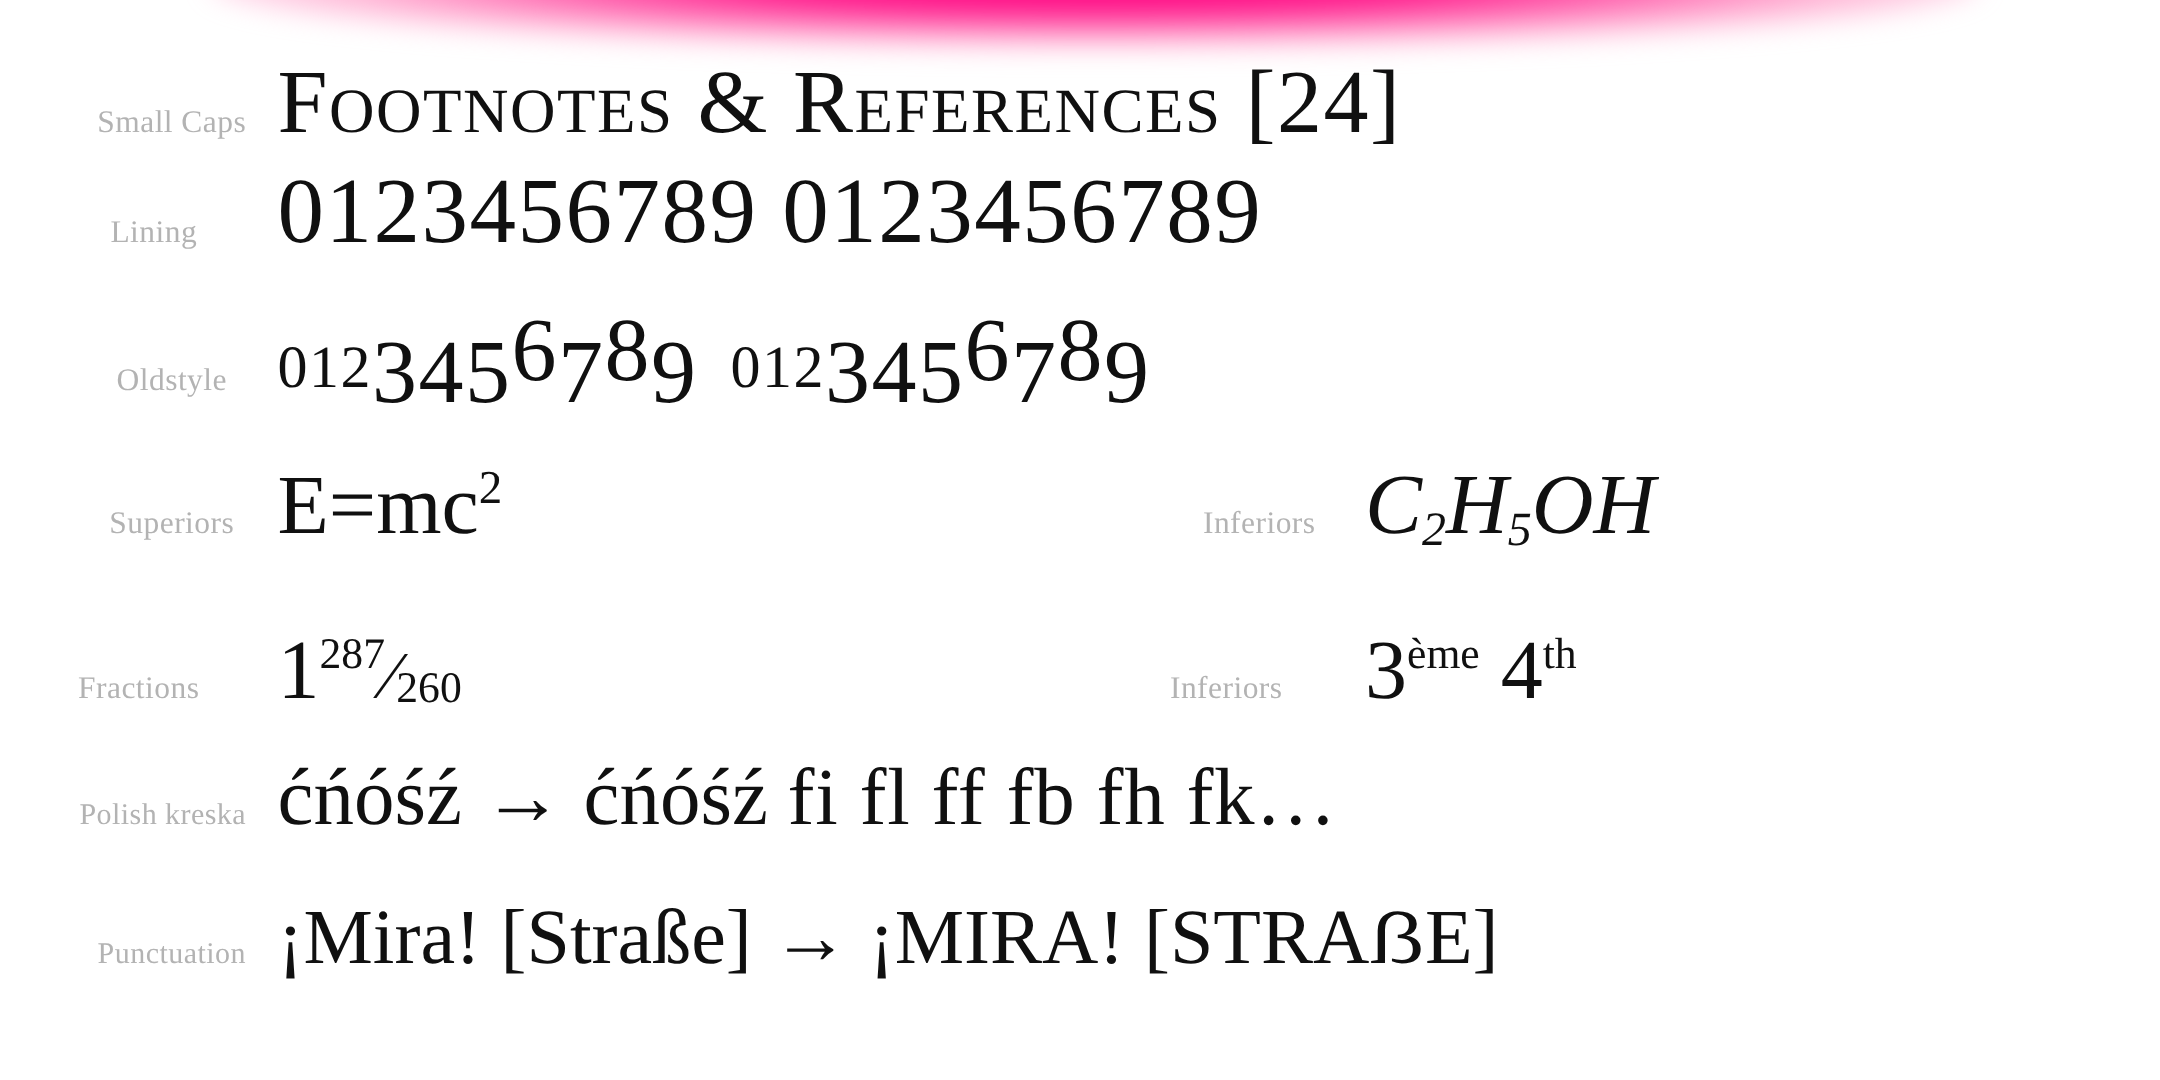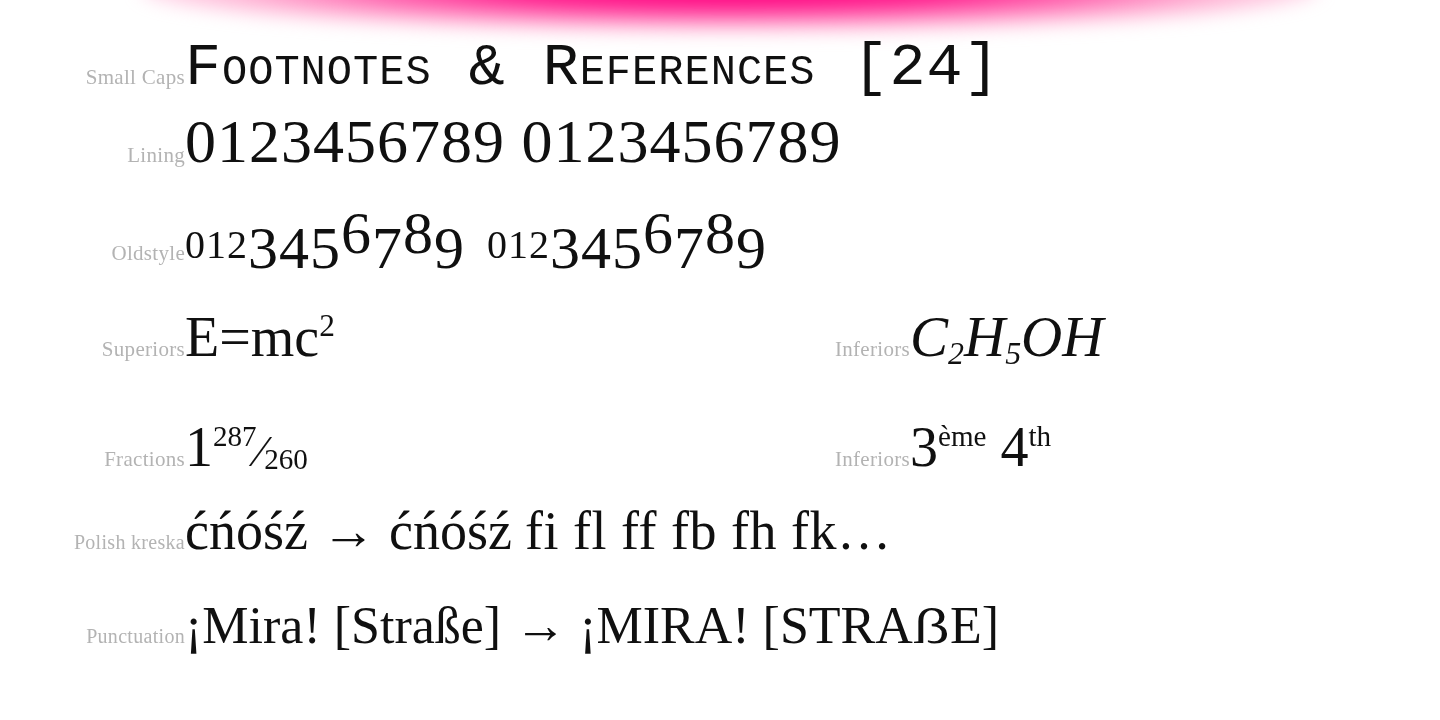--- a/index.html
+++ b/index.html
@@ -46,37 +46,36 @@
     align-items: baseline;
     width: 1440px;
   }
 
   .label {
     font-family: "Liberation Serif", serif;
     color: #b3b3b3;
     font-size: 21px;
     letter-spacing: 0.3px;
     white-space: nowrap;
-    text-align: right;
+    text-align: center;
   }
 
   .sample {
     color: #101010;
     white-space: nowrap;
     font-family: "Liberation Serif", serif;
   }
 
   
   #row-smallcaps { height: 72px; }
   #row-smallcaps .label { width: 185px; padding-left: 44px; box-sizing: border-box; }
   #smallcaps-sample {
     font-size: 60px;
     font-variant: small-caps;
     letter-spacing: 1px;
-    font-family: Liberation Mono, monospace;
   }
 
   
   #row-lining { height: 100px; }
   #row-lining .label { width: 185px; padding-left: 20px; box-sizing: border-box; }
   #lining-sample {
     font-size: 62px;
     letter-spacing: 1px;
   }
 

